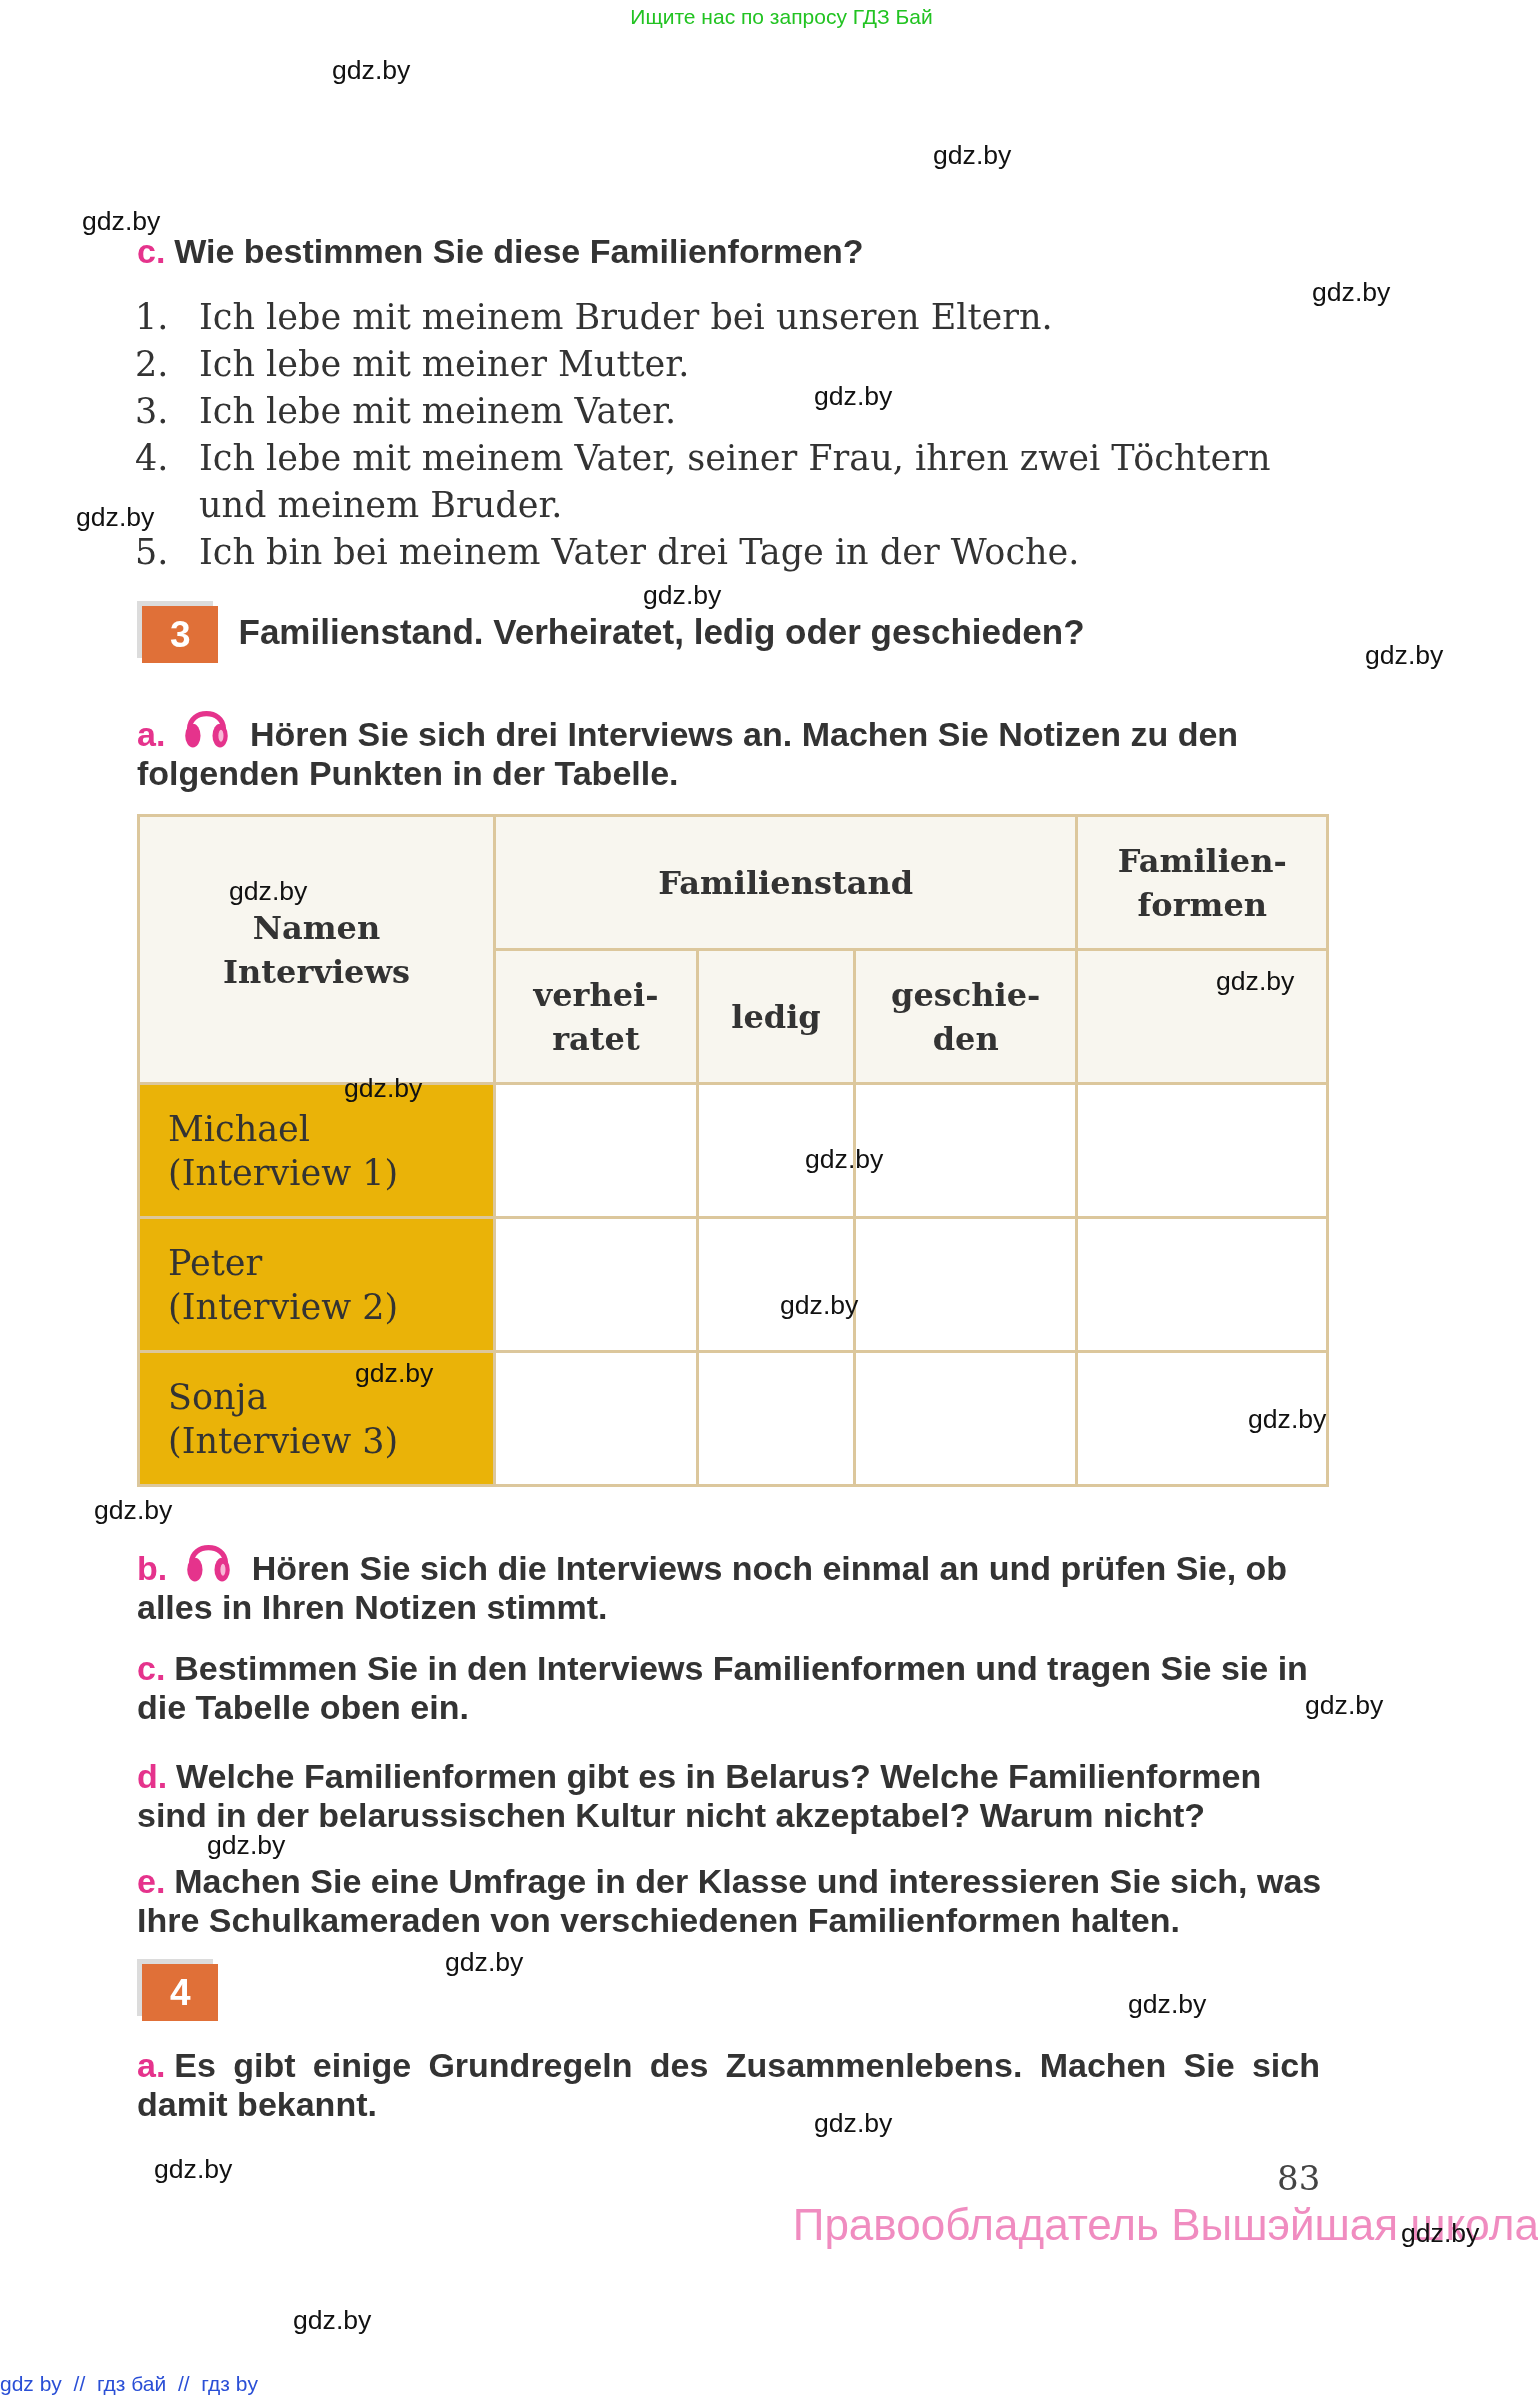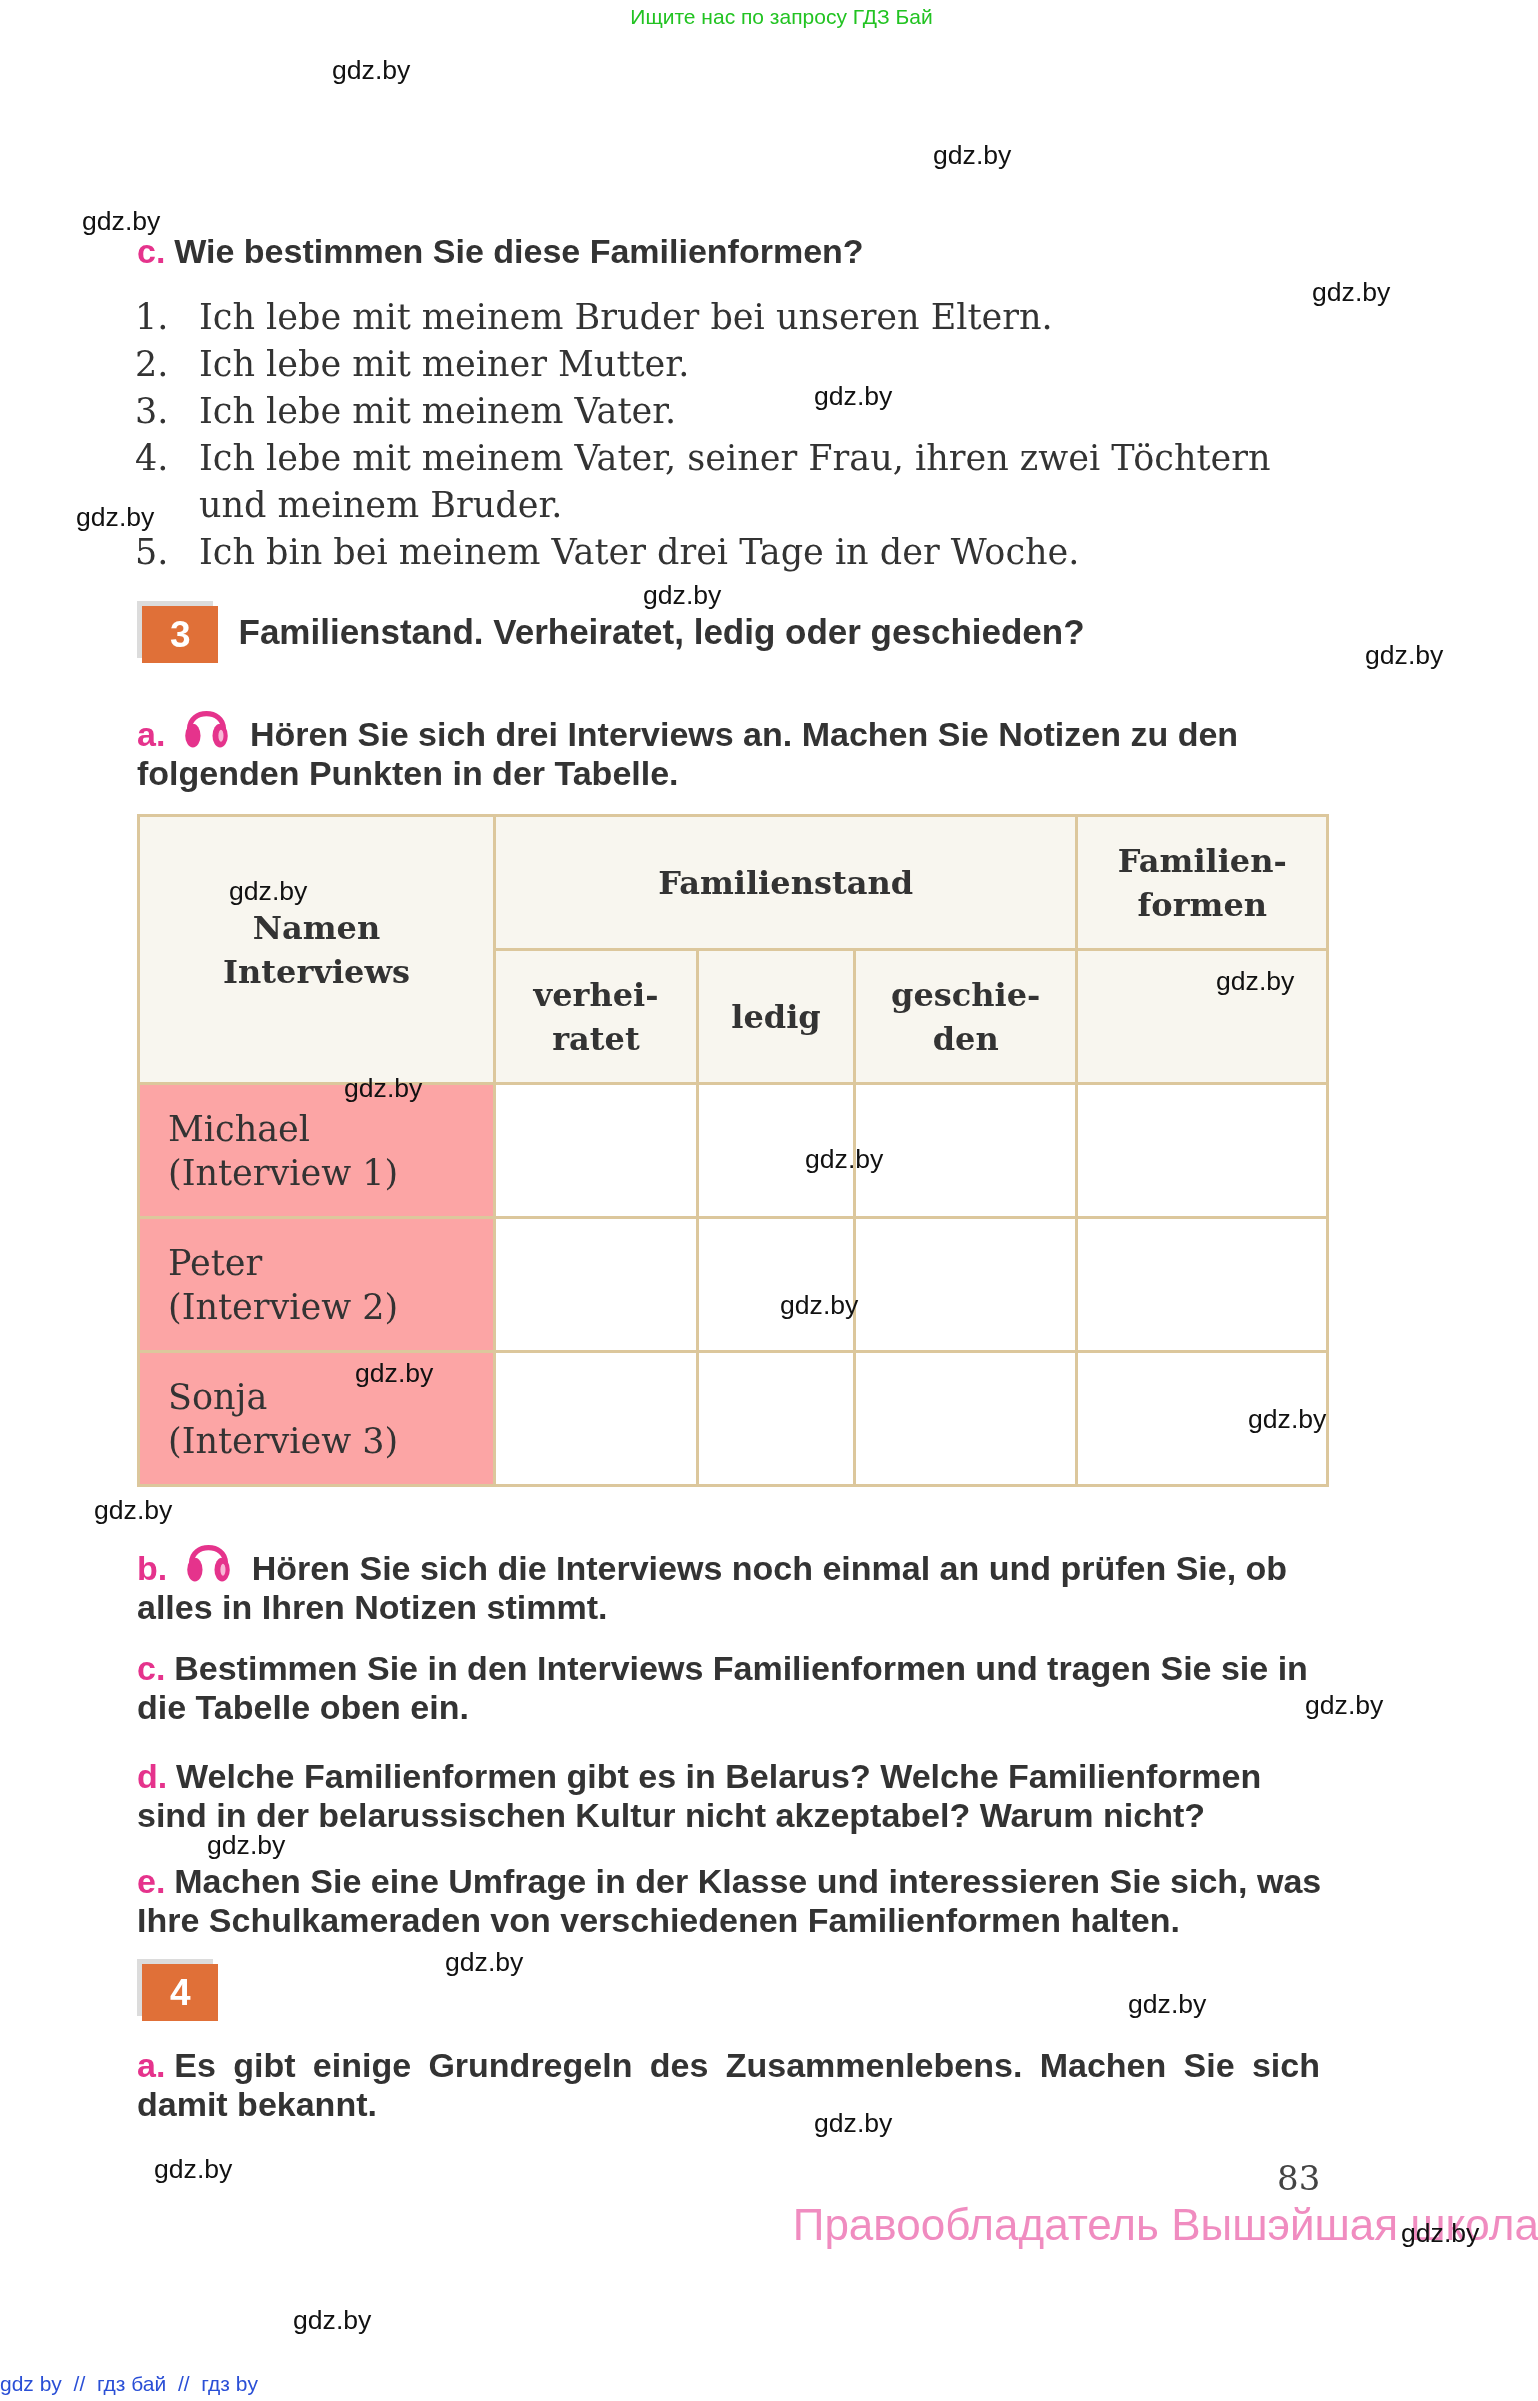--- a/index.html
+++ b/index.html
@@ -22,21 +22,21 @@
   .sec-num-wrap { position: relative; width: 82px; height: 62px; }
   .sec-num-shadow { position: absolute; left: 0; top: 0; width: 76px; height: 57px; background: #dcdcdc; }
   .sec-num { position: absolute; left: 5.3px; top: 5.3px; width: 76px; height: 57px; background: #e07038; color: #ffffff; font-family: "Liberation Sans", sans-serif; font-weight: bold; font-size: 37px; display: flex; align-items: center; justify-content: center; }
   .sec-title { font-family: "Liberation Sans", sans-serif; font-weight: bold; font-size: 35px; color: #333333; margin-left: 19.5px; }
 
   .headphones { display: inline-block; width: 51px; height: 51px; vertical-align: -5.3px; margin: 0 17.7px 0 7px; }
 
   table.grid { position: absolute; left: 137px; top: 814px; border-collapse: collapse; table-layout: fixed; }
   table.grid td, table.grid th { border: 3.5px solid #dcc79c; padding: 0; }
   table.grid th { background: #f8f6ef; font-family: "DejaVu Serif", serif; font-weight: bold; font-size: 32px; color: #333333; text-align: center; line-height: 44px; }
-  table.grid td.name { background: #fca5a5; font-family: "DejaVu Serif", serif; font-size: 35px; color: #333333; line-height: 44px; padding-left: 28px; text-align: left; vertical-align: middle; }
+  table.grid td.name { background: #eab308; font-family: "DejaVu Serif", serif; font-size: 35px; color: #333333; line-height: 44px; padding-left: 28px; text-align: left; vertical-align: middle; }
   table.grid td.blank { background: #ffffff; }
 
   .page-number { font-family: "DejaVu Serif", serif; font-size: 34px; color: #444444; }
   .copyright { left: 0; width: 1539px; text-align: right; color: #f08cc0; font-family: "Liberation Sans", sans-serif; font-size: 44px; }
   .footer-links { left: 0; width: 1539px; color: #2a4fd6; font-family: "Liberation Sans", sans-serif; font-size: 21px; }
 </style>
 </head>
 <body>
 
 <div class="abs top-banner sans">Ищите нас по запросу ГДЗ Бай</div>

